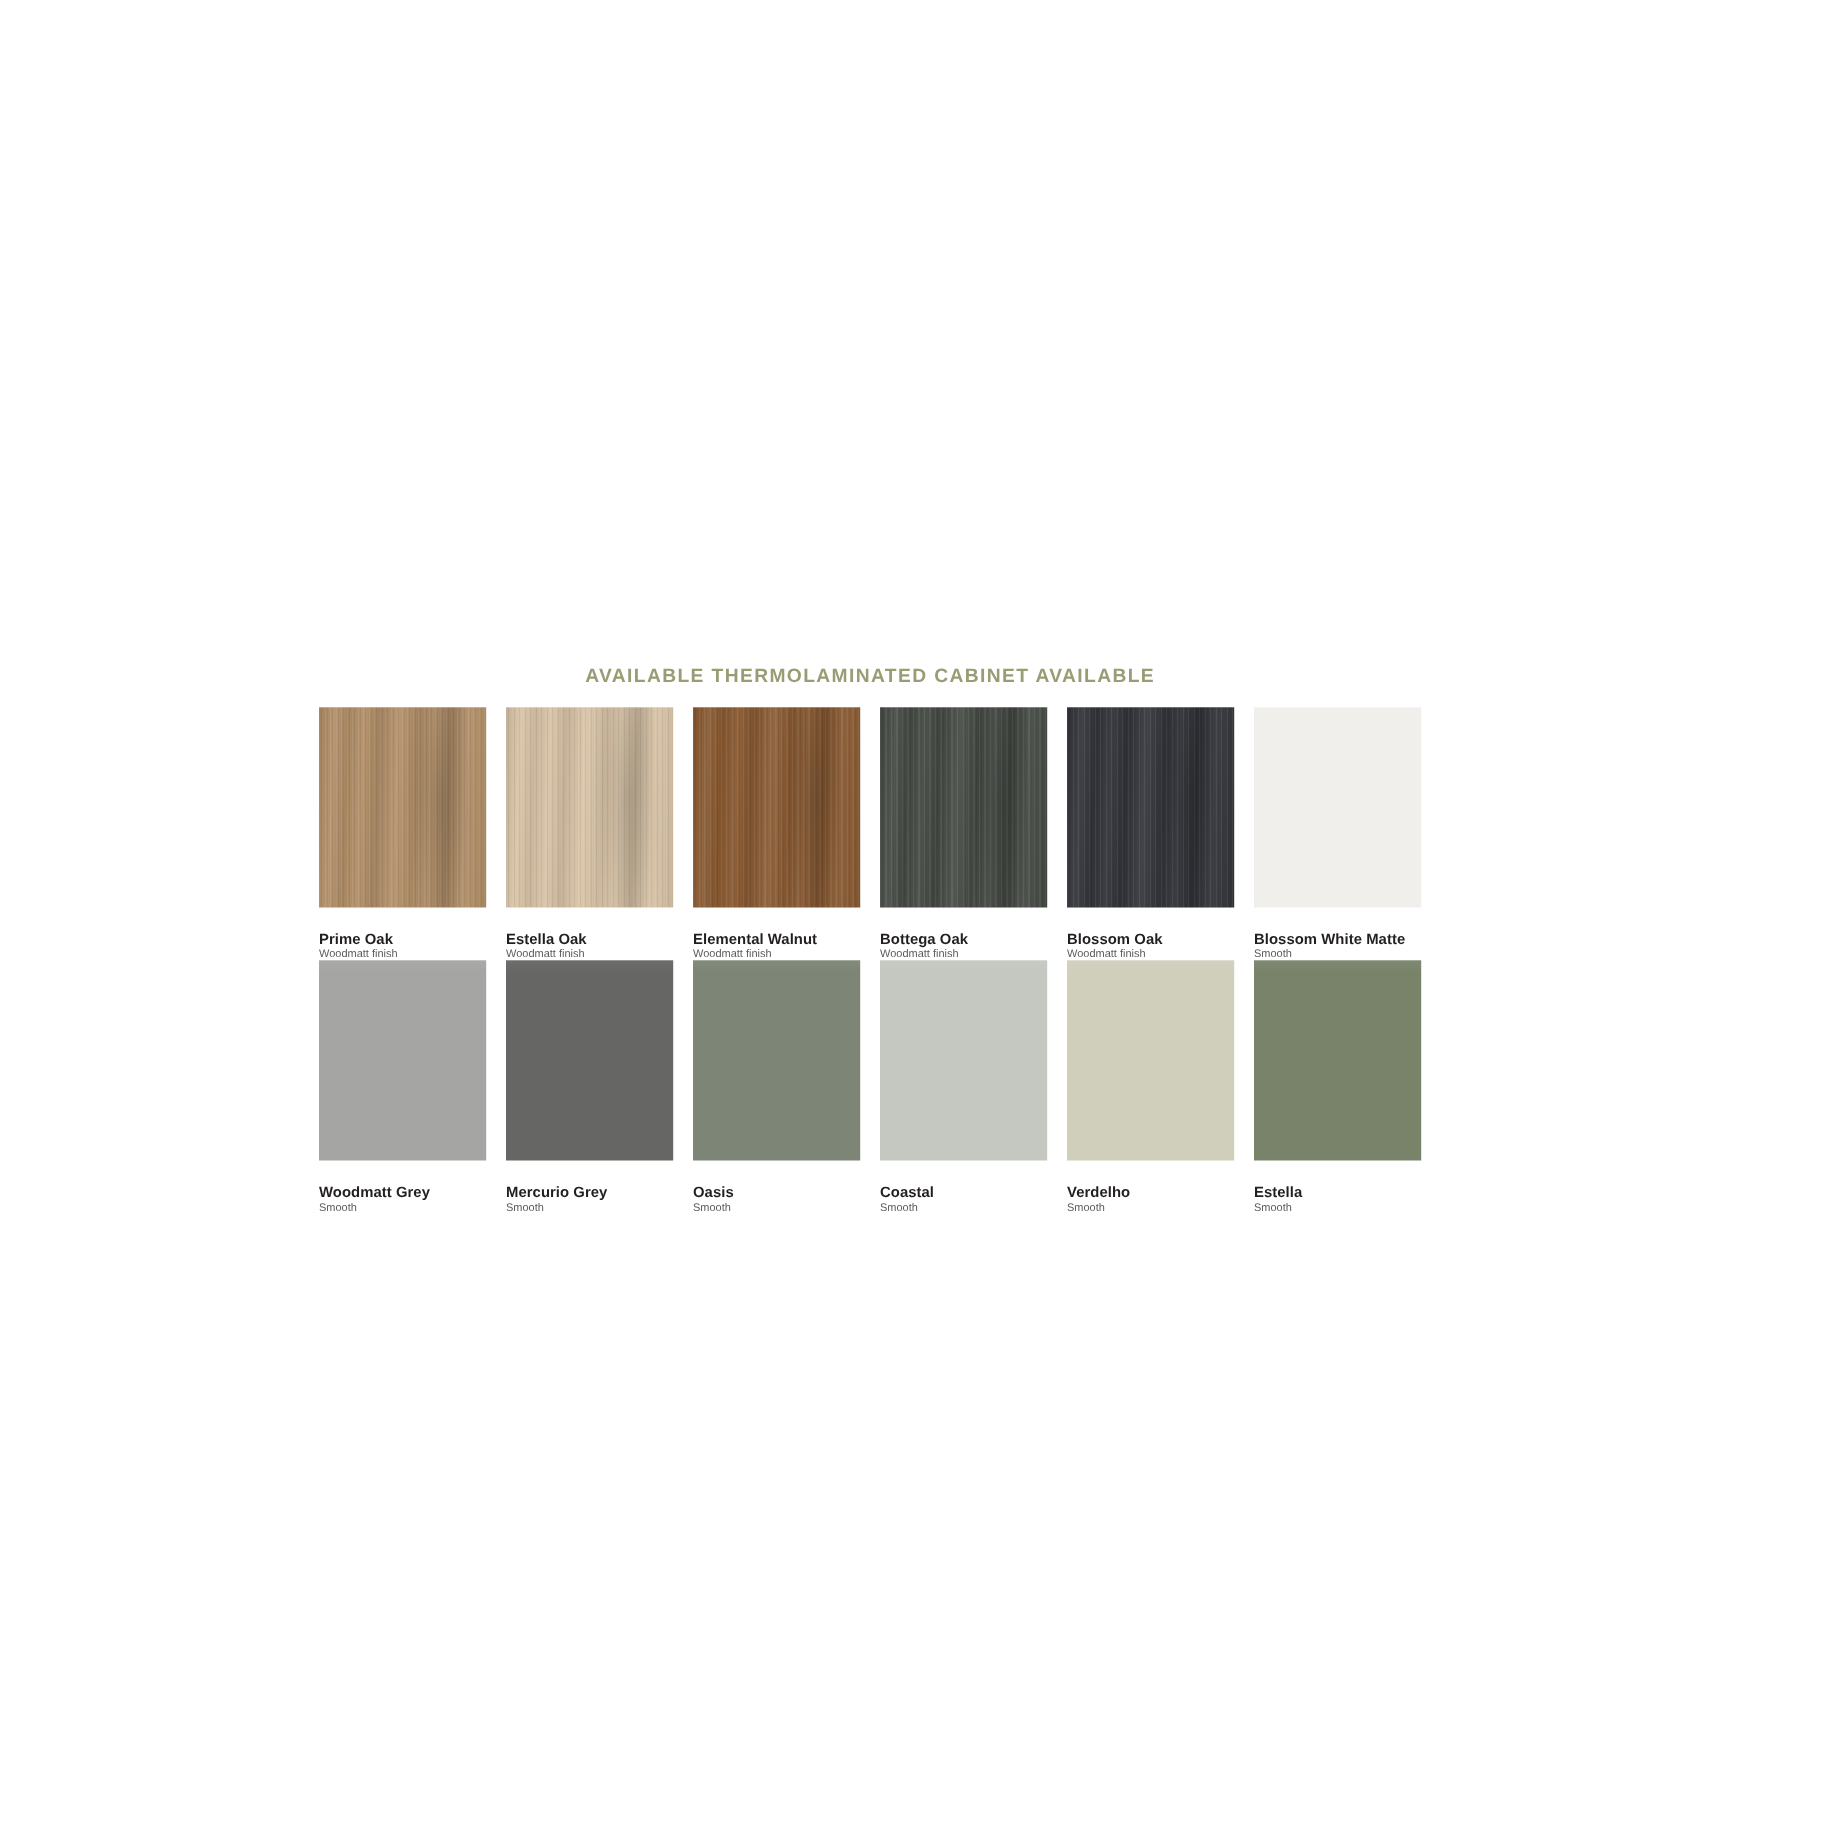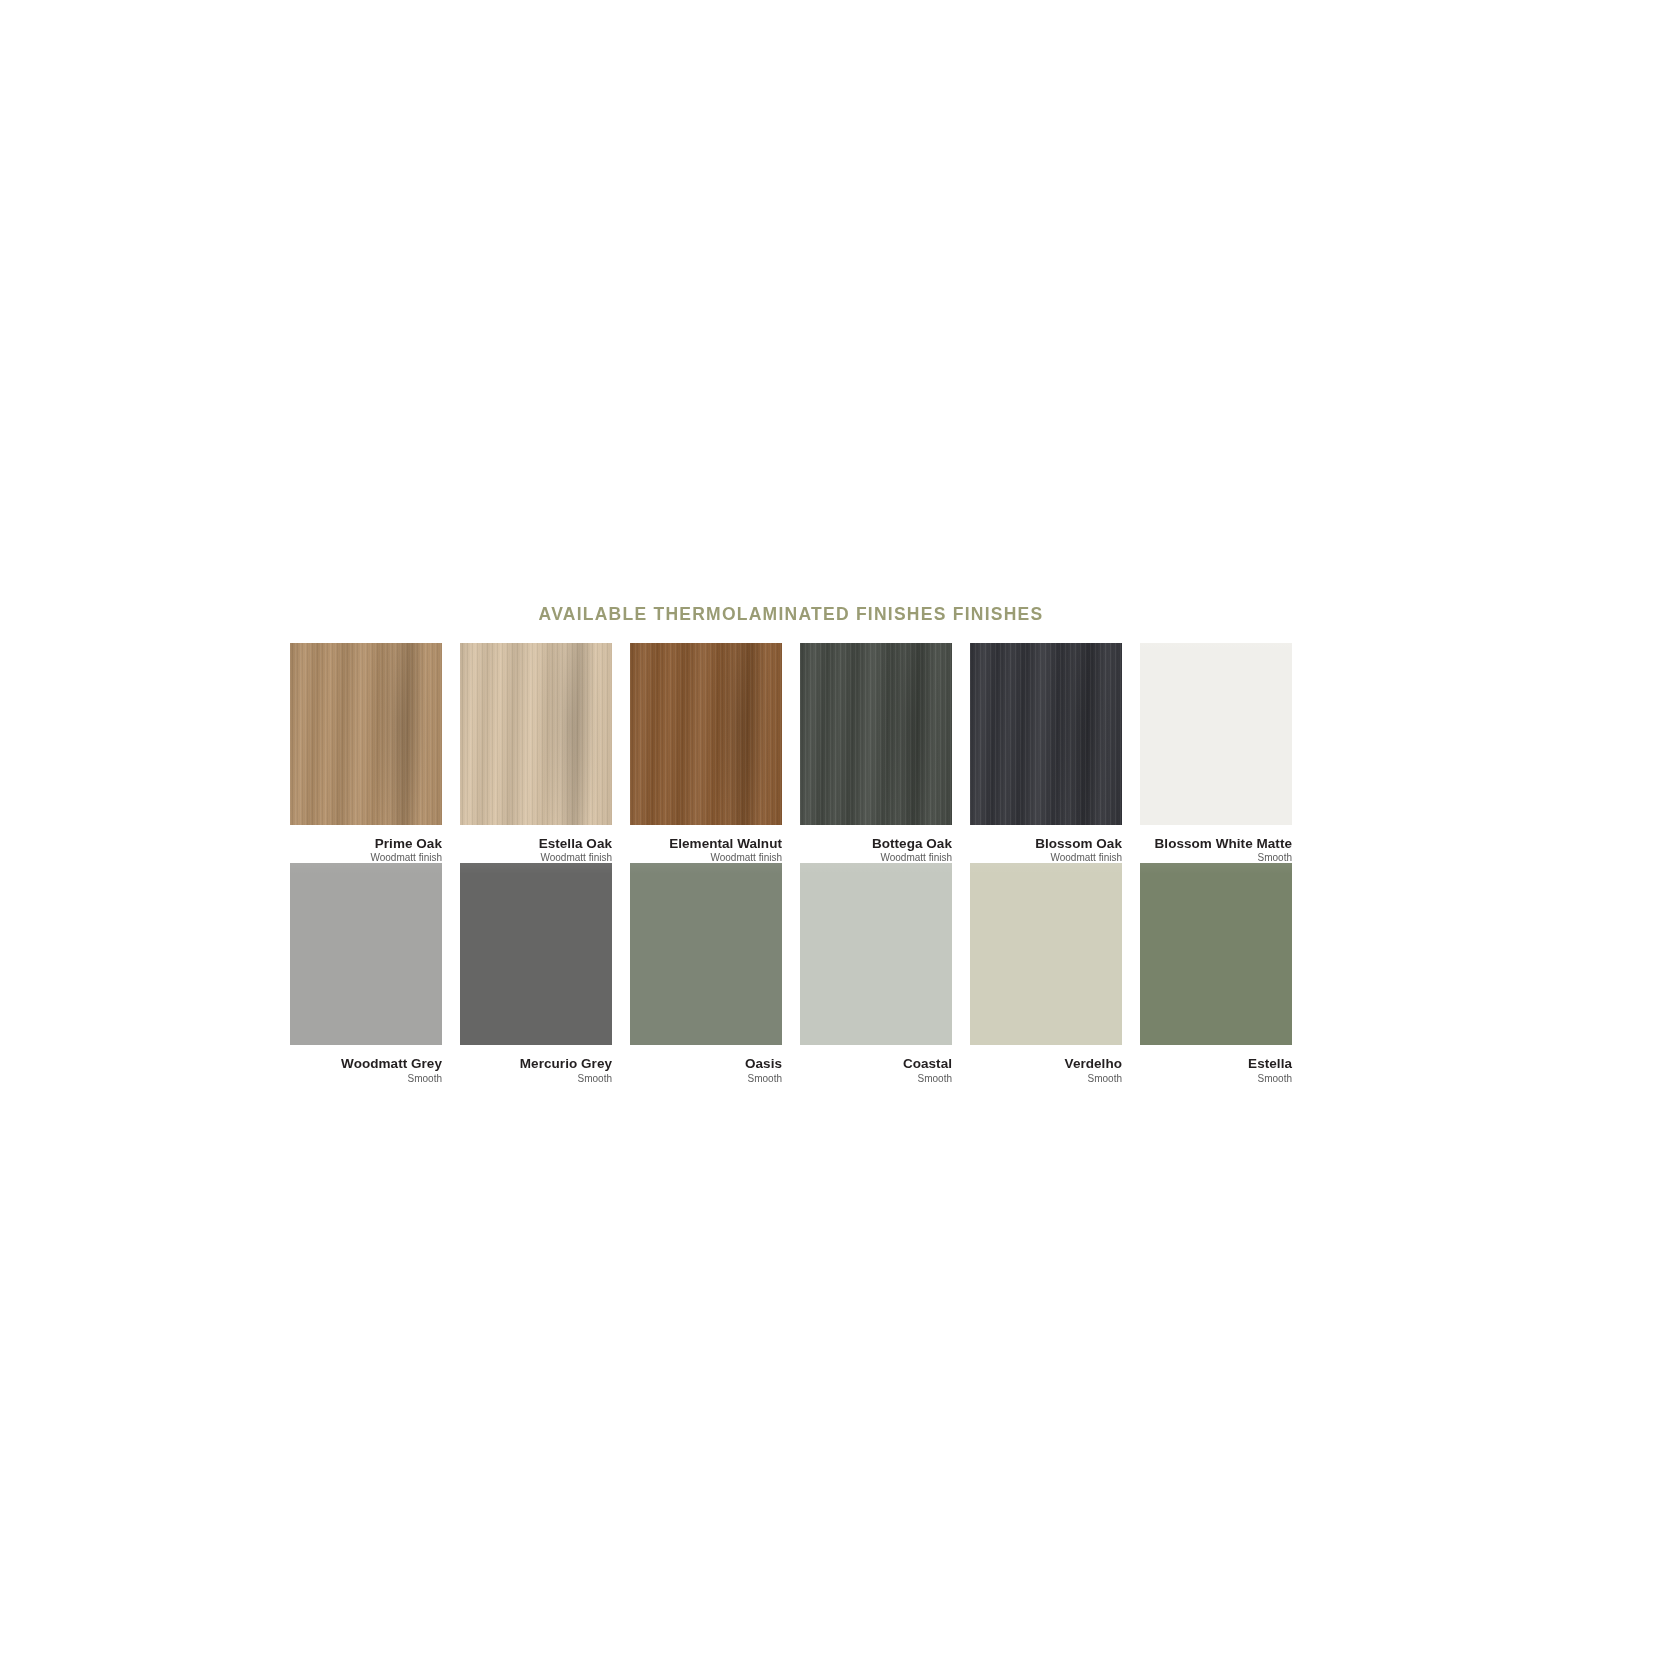--- a/index.html
+++ b/index.html
@@ -98,22 +98,21 @@
 
   
   .swatch-chip.smooth::after {
     content: "";
     position: absolute;
     inset: 0;
     background-image: linear-gradient(180deg, rgba(255,255,255,0.05) 0%, rgba(255,255,255,0.0) 6%);
   }
 
   .swatch-meta {
-    padding-top: 12px;
-    text-align: right;
+    padding-top: 22px;
   }
 
   .swatch-name {
     font-size: 13.5px;
     font-weight: bold;
     color: #231f20;
     line-height: 1.06;
     letter-spacing: 0.05px;
   }
 
@@ -123,21 +122,21 @@
     color: #5b5b5b;
     line-height: 1.12;
     padding-top: 1px;
   }
 </style>
 </head>
 <body>
 
 <section id="finish-board">
 
-  <h2 id="board-title">AVAILABLE THERMOLAMINATED FINISHES FINISHES</h2>
+  <h2 id="board-title">AVAILABLE THERMOLAMINATED CABINET AVAILABLE</h2>
 
   <div class="swatch-grid" id="swatch-grid">
       <div class="swatch-cell">
         <div class="swatch-chip wood" style="background-color: rgb(178, 143, 104);"></div>
         <div class="swatch-meta">
           <div class="swatch-name">Prime Oak</div>
           <div class="swatch-finish">Woodmatt finish</div>
         </div>
       </div>
       <div class="swatch-cell">

